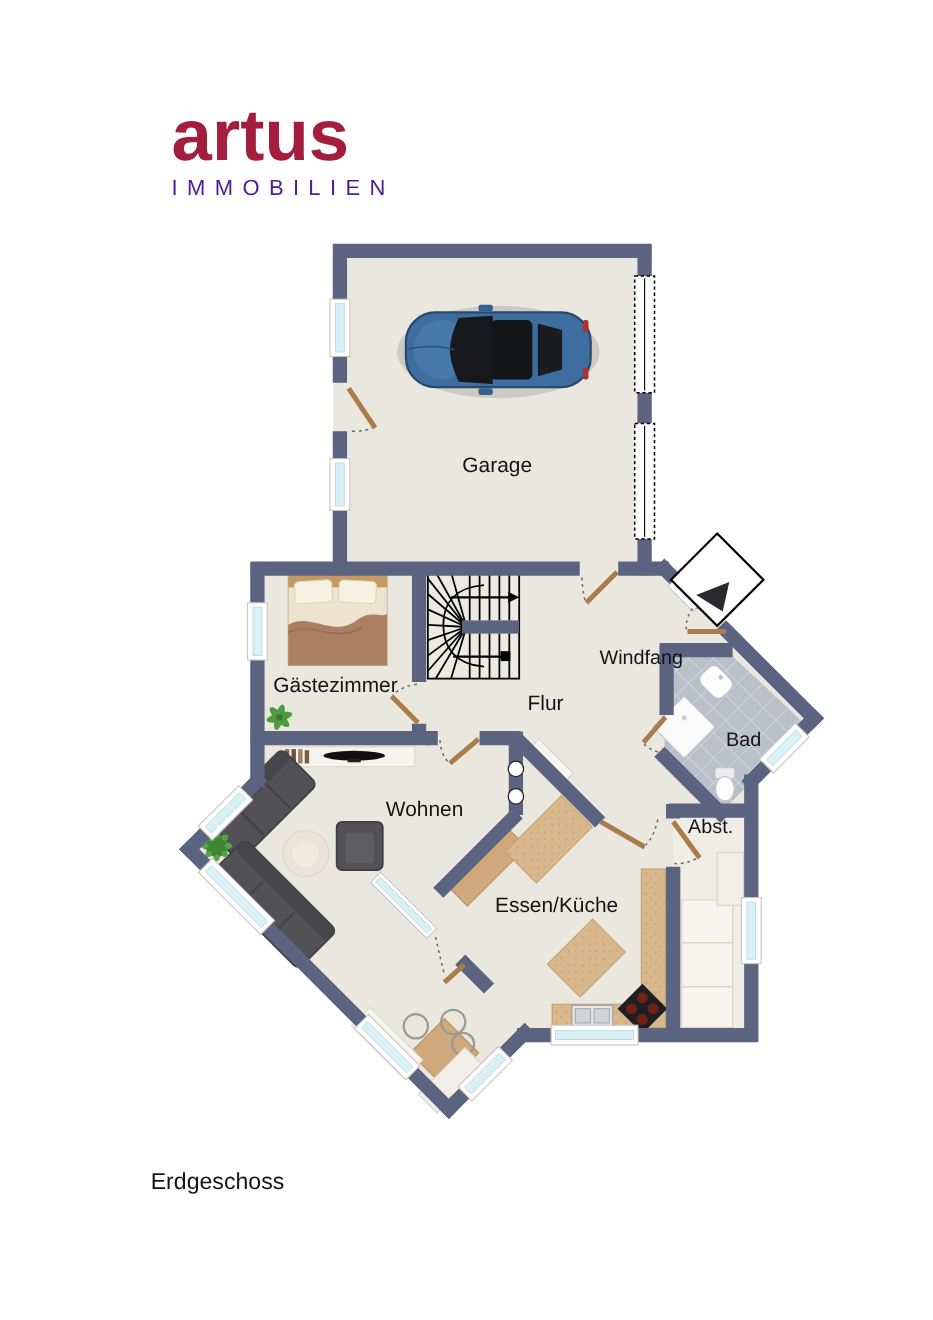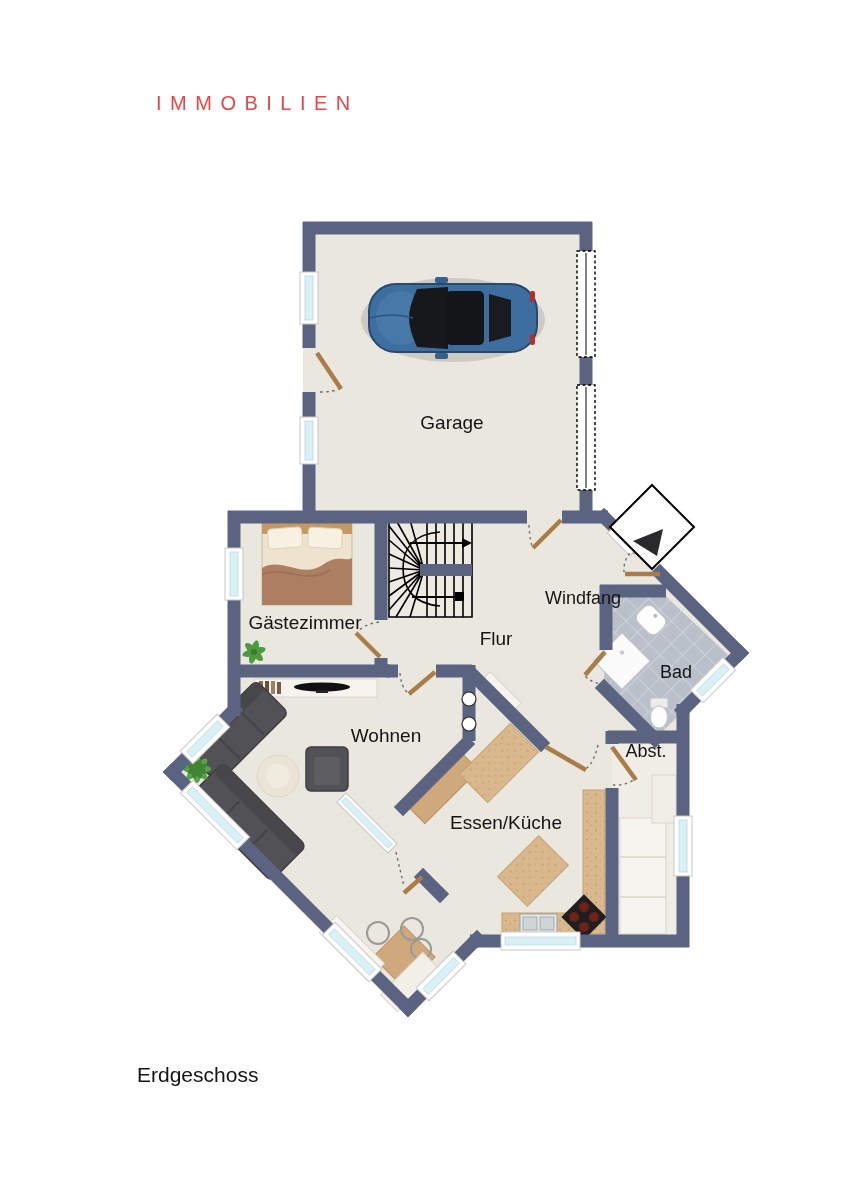--- a/index.html
+++ b/index.html
@@ -1,38 +1,39 @@
 <!DOCTYPE html>
 <html><head>
 <meta charset="utf-8">
 <style>
   html,body{margin:0;padding:0;background:#ffffff;}
   body{width:848px;height:1200px;position:relative;overflow:hidden;
        font-family:"Liberation Sans", sans-serif;}
   .logo{position:absolute;left:156px;top:88px;}
   .logo .brand{font-size:66px;font-weight:700;color:#a31e3d;line-height:68px;letter-spacing:0px;}
-  .logo .subtitle{font-size:20px;color:#ef4444;letter-spacing:8.5px;margin-top:4px;}
+  .logo .subtitle{font-size:20px;color:#4c1d95;letter-spacing:8.5px;margin-top:4px;}
   .floor-label{position:absolute;left:137px;top:1063px;font-size:21px;color:#141414;}
   svg{position:absolute;left:0;top:0;}
   .room-label{font-size:19px;fill:#141414;}
   .room-label.small{font-size:18px;}
   .wall{stroke:#5a6380;stroke-width:13;fill:none;}
   .wallsq{stroke:#5a6380;stroke-width:13;fill:none;stroke-linecap:square;}
   .stair{stroke:#000;stroke-width:1.6;fill:none;}
   .arc{stroke:#6b6b6b;stroke-width:1.4;fill:none;stroke-dasharray:2.5,3.5;}
   .leaf{stroke:#a97c4a;stroke-width:4.5;fill:none;}
   .winframe{fill:#ffffff;stroke:#c7c7c3;stroke-width:1;}
   .winglass{fill:#d9f1f6;stroke:#bcd9de;stroke-width:0.8;}
   .whitefurn{fill:#f6f4ee;stroke:#d9d5c9;stroke-width:1;}
   .darkfurn{fill:#515156;stroke:#3e3e42;stroke-width:1.5;}
 </style>
 </head>
 <body>
 
 <div class="logo">
+  <div class="brand">artus</div>
   <div class="subtitle">IMMOBILIEN</div>
 </div>
 
 <svg width="848" height="1200" viewBox="0 0 848 1200">
   <defs>
     <pattern id="tiles" width="16" height="16" patternUnits="userSpaceOnUse" patternTransform="rotate(45 660 660)">
       <rect width="16" height="16" fill="#bac0c9"></rect>
       <path d="M0,0 H16 M0,0 V16" stroke="#d2d6dc" stroke-width="1.6" fill="none"></path>
     </pattern>
     <pattern id="speck" width="9" height="9" patternUnits="userSpaceOnUse">

